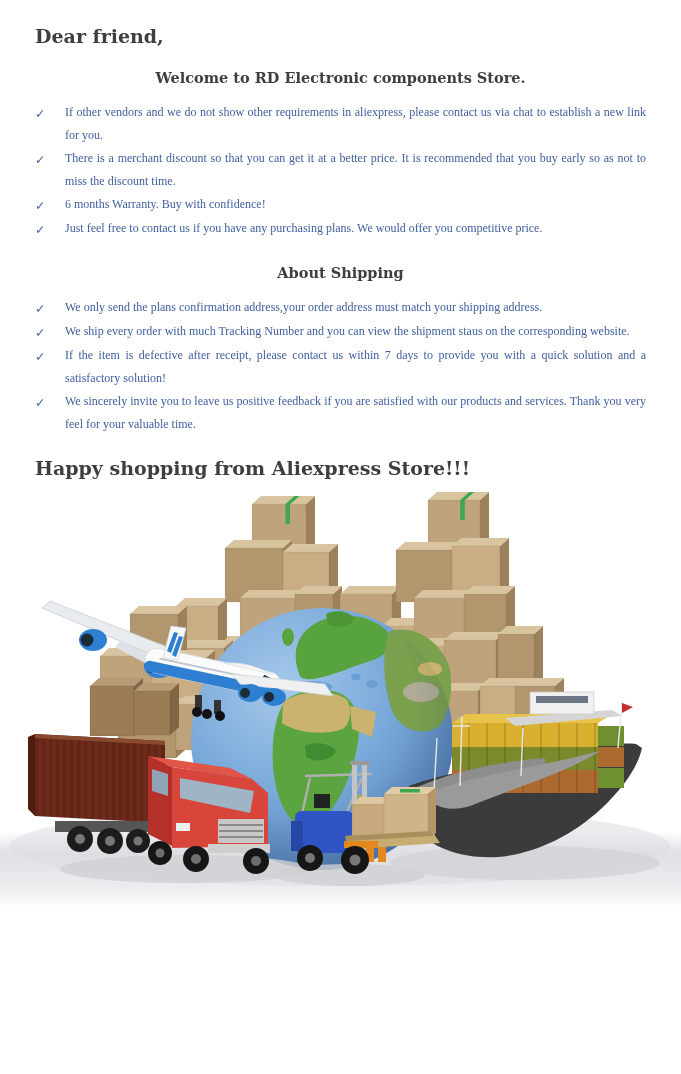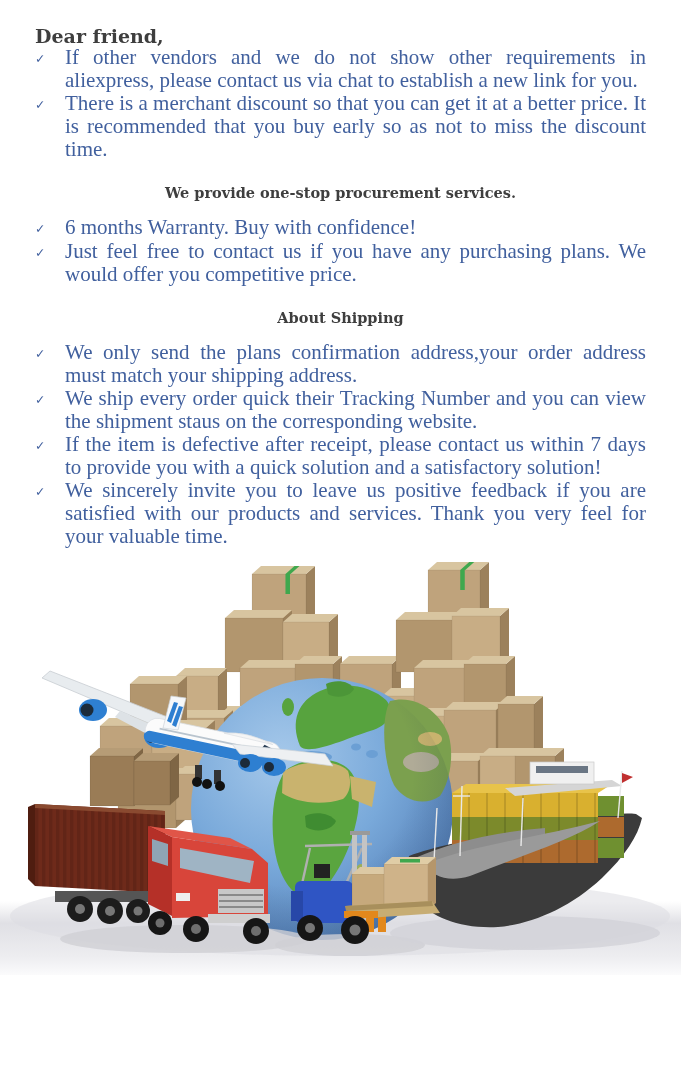--- a/index.html
+++ b/index.html
@@ -19,54 +19,54 @@
   .closing{margin-top:22px;}
   .shead{text-align:center;font-family:"DejaVu Serif",serif;font-weight:bold;
          font-size:14.5px;line-height:20px;color:var(--heading_text);
          margin:22px 0 13px 0;}
   .bullets{margin:0;}
   .bullet{display:flex;align-items:flex-start;}
   .check{flex:0 0 30px;color:var(--checkmark);
          font-family:"DejaVu Sans",sans-serif;font-size:12.5px;
          line-height:23px;padding-top:1px;}
   .btxt{flex:1;margin:0;text-align:justify;color:var(--body_text);
-        font-size:21px;line-height:23px;}
+        font-size:12px;line-height:23px;}
   .illustration{margin-top:8px;width:681px;height:419px;}
   svg{display:block;}
   
   .bf1{fill:#bfa37c;stroke:rgba(0,0,0,.10);stroke-width:.6;}
   .bf2{fill:#b2966e;stroke:rgba(0,0,0,.10);stroke-width:.6;}
   .bf3{fill:#c8ad85;stroke:rgba(0,0,0,.10);stroke-width:.6;}
   .bfd{fill:#9a7c56;stroke:rgba(0,0,0,.12);stroke-width:.6;}
   .bs {fill:#9c815c;} .bsd{fill:#7f6645;}
   .bt {fill:#d8c5a0;} .btd{fill:#b69c76;}
   .tape{fill:var(--tape_green);}
 </style>
 </head>
 <body>
 
 <div class="doc">
 
   <p class="greet">Dear friend,</p>
 
   <div>
+    <div class="shead">Welcome to RD Electronic components Store.</div>
     <div class="bullets">
       <div class="bullet">
         <span class="check">✓</span>
         <p class="btxt">If other vendors and we do not show other requirements in aliexpress, please contact us via chat to establish a new link for you.</p>
       </div>
       <div class="bullet">
         <span class="check">✓</span>
         <p class="btxt">There is a merchant discount so that you can get it at a better price. It is recommended that you buy early so as not to miss the discount time.</p>
       </div>
     </div>
   </div>
 
   <div>
-    <div class="shead">We provide one-stop procurement services.</div>
     <div class="bullets">
       <div class="bullet">
         <span class="check">✓</span>
         <p class="btxt">6 months Warranty. Buy with confidence!</p>
       </div>
       <div class="bullet">
         <span class="check">✓</span>
         <p class="btxt">Just feel free to contact us if you have any purchasing plans. We would offer you competitive price.</p>
       </div>
     </div>
@@ -74,38 +74,39 @@
 
   <div>
     <div class="shead">About Shipping</div>
     <div class="bullets">
       <div class="bullet">
         <span class="check">✓</span>
         <p class="btxt">We only send the plans confirmation address,your order address must match your shipping address.</p>
       </div>
       <div class="bullet">
         <span class="check">✓</span>
-        <p class="btxt">We ship every order quick their Tracking Number and you can view the shipment staus on the corresponding website.</p>
+        <p class="btxt">We ship every order with much Tracking Number and you can view the shipment staus on the corresponding website.</p>
       </div>
     </div>
   </div>
 
   <div>
     <div class="bullets">
       <div class="bullet">
         <span class="check">✓</span>
         <p class="btxt">If the item is defective after receipt, please contact us within 7 days to provide you with a quick solution and a satisfactory solution!</p>
       </div>
       <div class="bullet">
         <span class="check">✓</span>
         <p class="btxt">We sincerely invite you to leave us positive feedback if you are satisfied with our products and services. Thank you very feel for your valuable time.</p>
       </div>
     </div>
   </div>
 
+  <p class="greet closing">Happy shopping from Aliexpress Store!!!</p>
 </div>
 
 <div class="illustration">
 <svg width="681" height="419" viewBox="0 655 681 419" xmlns="http://www.w3.org/2000/svg">
   <defs>
     <radialGradient id="oceanG" cx="35%" cy="30%" r="75%">
       <stop offset="0%" stop-color="#a5c8ea"></stop>
       <stop offset="55%" stop-color="#79a9da"></stop>
       <stop offset="100%" stop-color="#5580b8"></stop>
     </radialGradient>

